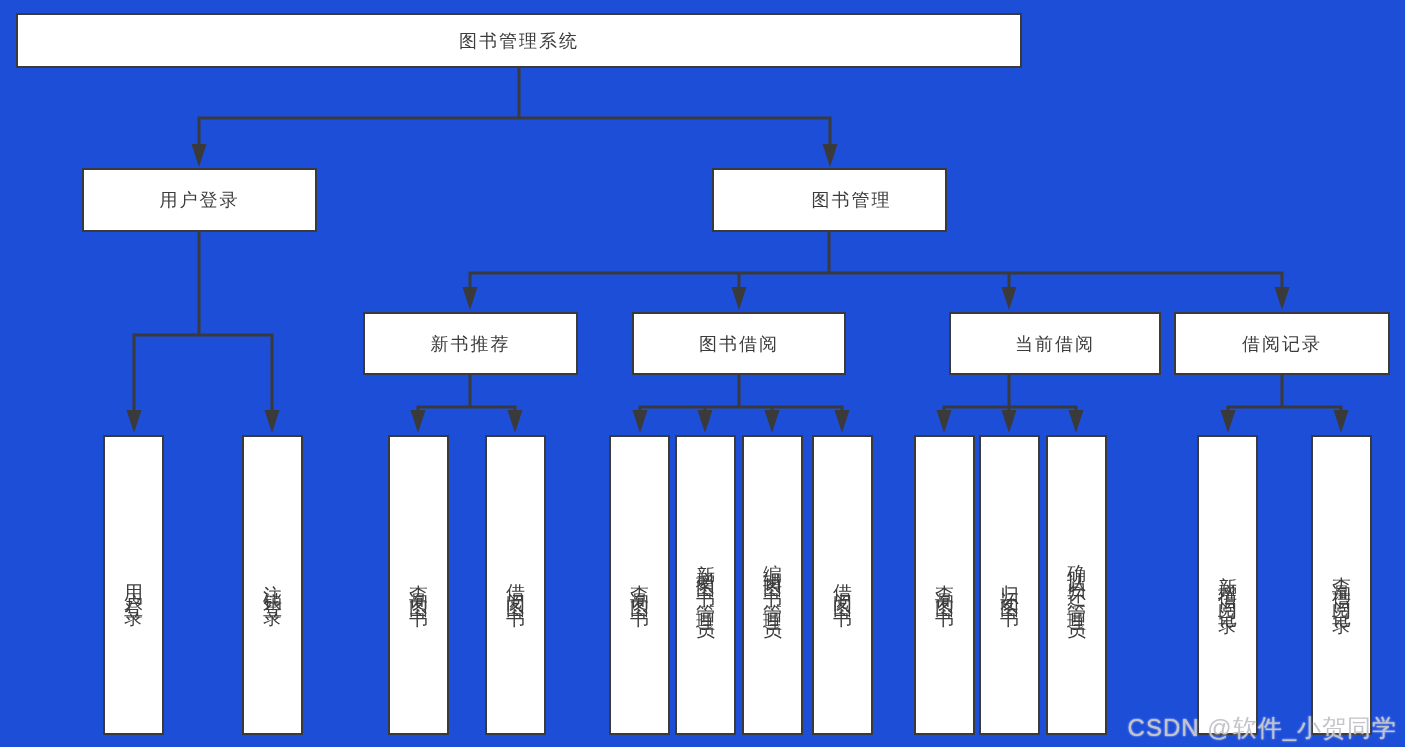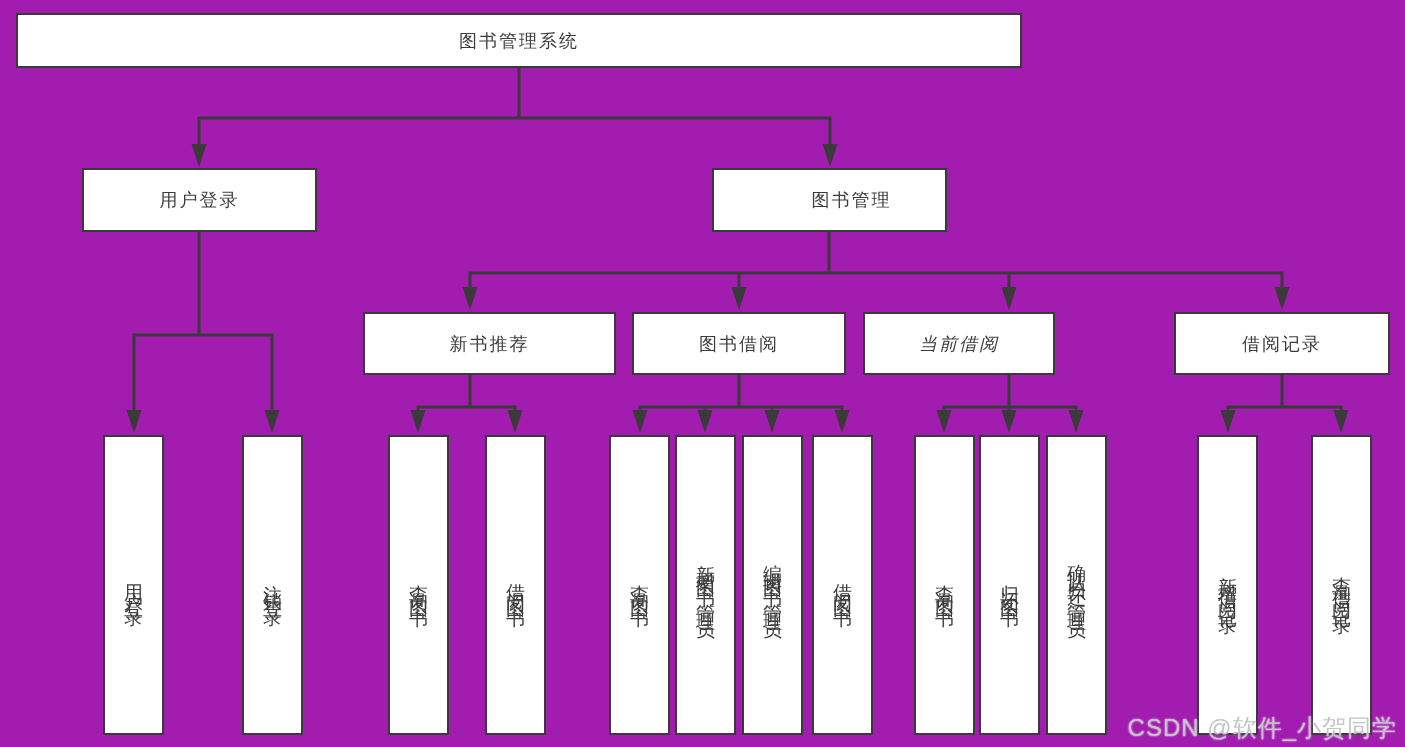--- a/index.html
+++ b/index.html
@@ -7,21 +7,21 @@
     padding: 0;
     background: #ffffff;
   }
   body {
     font-family: "Liberation Sans", "DejaVu Sans", sans-serif;
   }
   .canvas {
     position: relative;
     width: 1405px;
     height: 747px;
-    background: #a21caf;
+    background: #1d4ed8;
     overflow: hidden;
   }
   .connectors {
     position: absolute;
     left: 0;
     top: 0;
     z-index: 1;
   }
   .node {
     position: absolute;
@@ -120,27 +120,27 @@
     <span>图书管理系统</span>
   </div>
 
   <div class="node hbox l2" style="left:82px;">
     <span>用户登录</span>
   </div>
   <div class="node hbox l2" style="left:712px;padding-left:44px;">
     <span>图书管理</span>
   </div>
 
-  <div class="node hbox l3" style="left:363px;width:253px;">
+  <div class="node hbox l3" style="left:363px;width:215px;">
     <span>新书推荐</span>
   </div>
   <div class="node hbox l3" style="left:632px;width:214px;text-align:right;">
     <span>图书借阅</span>
   </div>
-  <div class="node hbox l3" style="left:863px;width:192px;font-style:italic;">
+  <div class="node hbox l3" style="left:949px;width:212px;">
     <span>当前借阅</span>
   </div>
   <div class="node hbox l3" style="left:1174px;width:216px;">
     <span>借阅记录</span>
   </div>
 
   <div class="node vbox" style="left:103px;">
     <span>用户登录</span>
   </div>
   <div class="node vbox" style="left:242px;">

